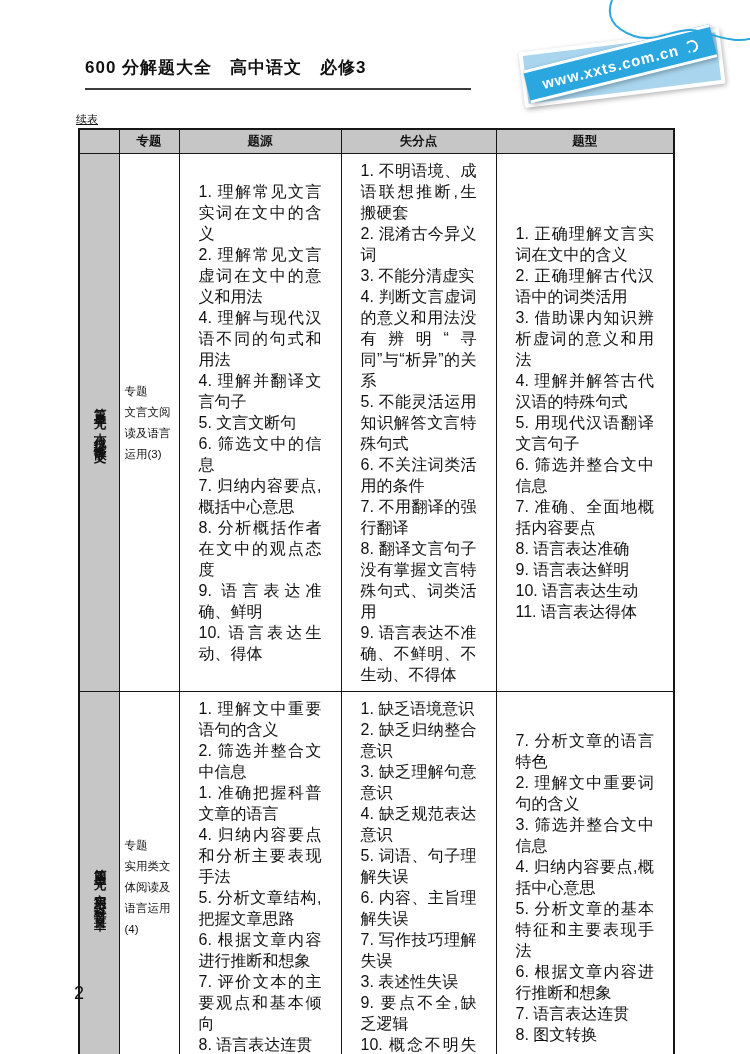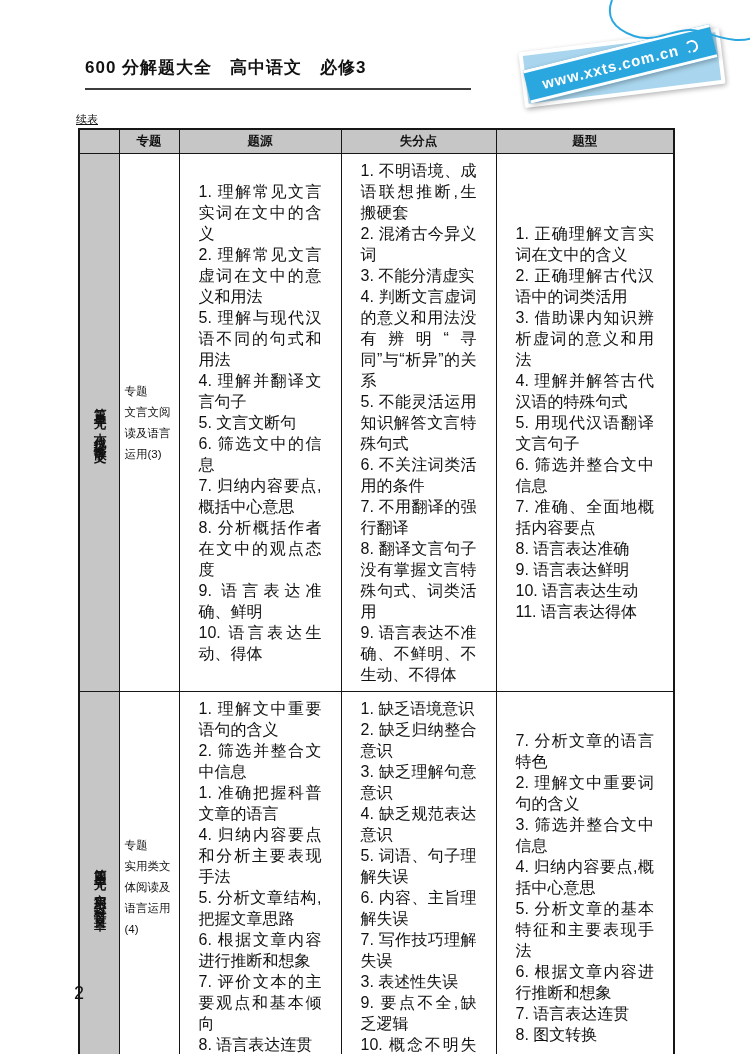--- a/index.html
+++ b/index.html
@@ -114,21 +114,21 @@
           <span class="seg">第三单元</span><span class="seg">古代议论性散文</span>
         </div>
       </td>
       <td class="topic-cell">
         <div>专题</div>
         <div>文言文阅读及语言运用(3)</div>
       </td>
       <td class="list-cell">
           <div class="li">1. 理解常见文言实词在文中的含义</div>
           <div class="li">2. 理解常见文言虚词在文中的意义和用法</div>
-          <div class="li">5. 理解与现代汉语不同的句式和用法</div>
+          <div class="li">4. 理解与现代汉语不同的句式和用法</div>
           <div class="li">4. 理解并翻译文言句子</div>
           <div class="li">5. 文言文断句</div>
           <div class="li">6. 筛选文中的信息</div>
           <div class="li">7. 归纳内容要点,概括中心意思</div>
           <div class="li">8. 分析概括作者在文中的观点态度</div>
           <div class="li">9. 语言表达准确、鲜明</div>
           <div class="li">10. 语言表达生动、得体</div>
         </td>
       <td class="list-cell">
           <div class="li">1. 不明语境、成语联想推断,生搬硬套</div>

